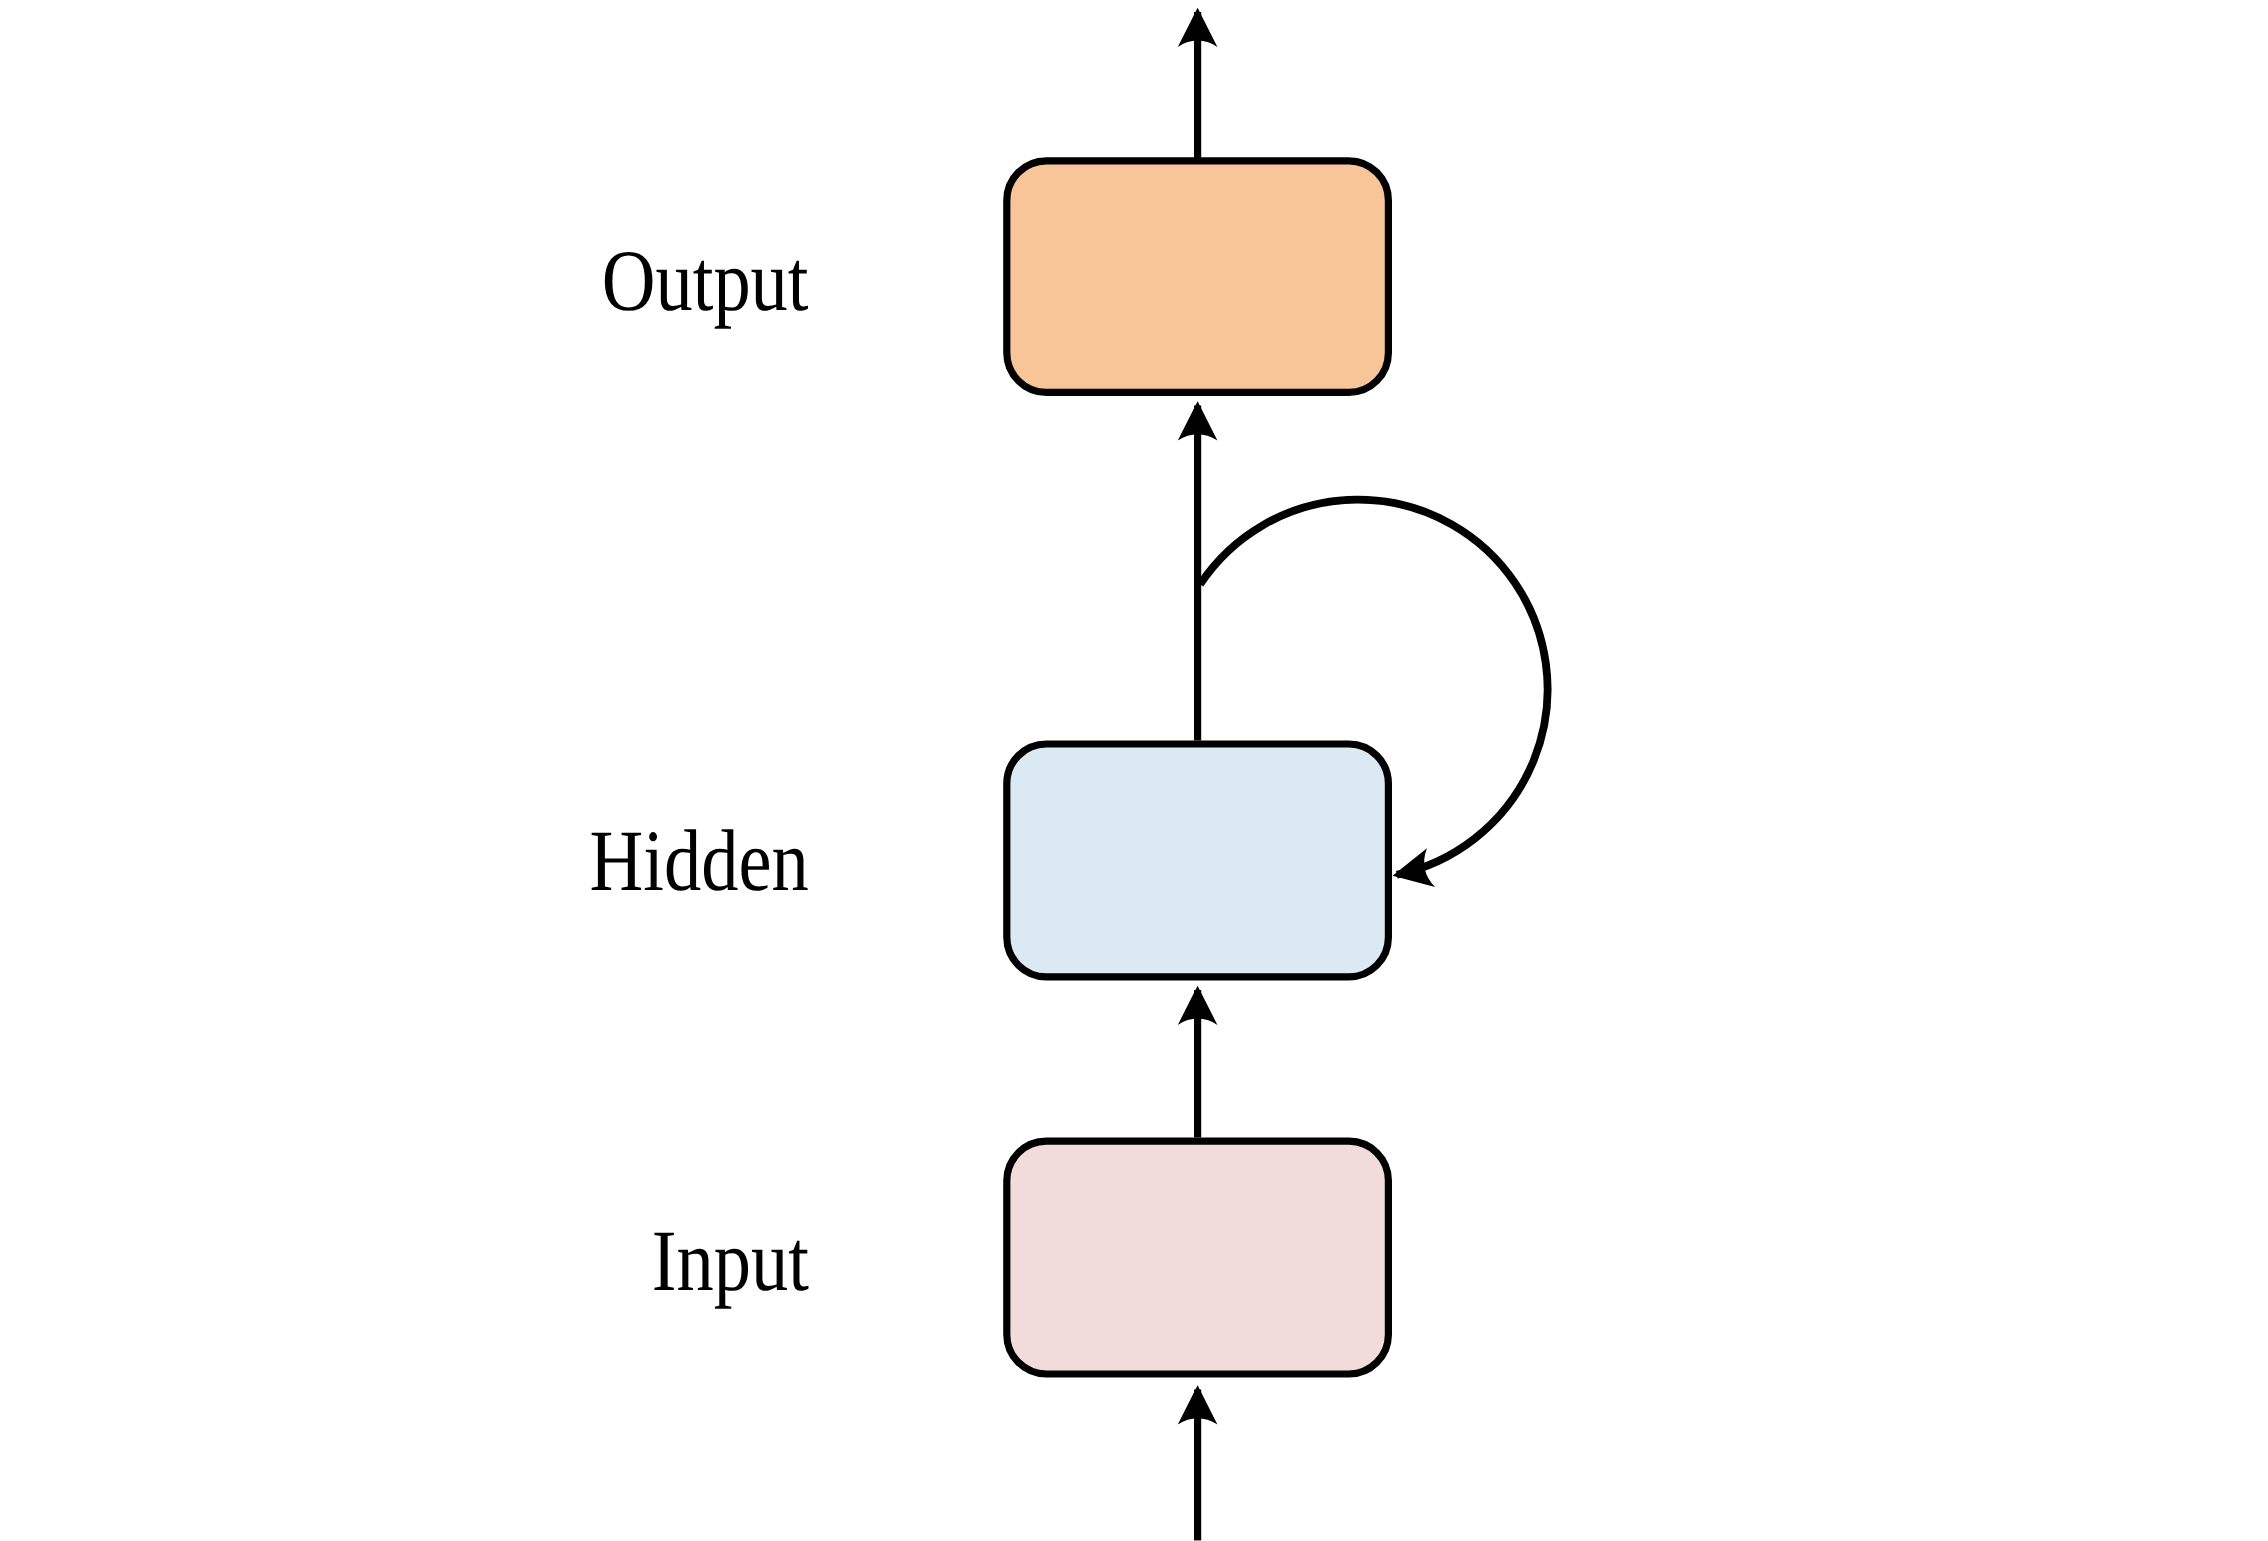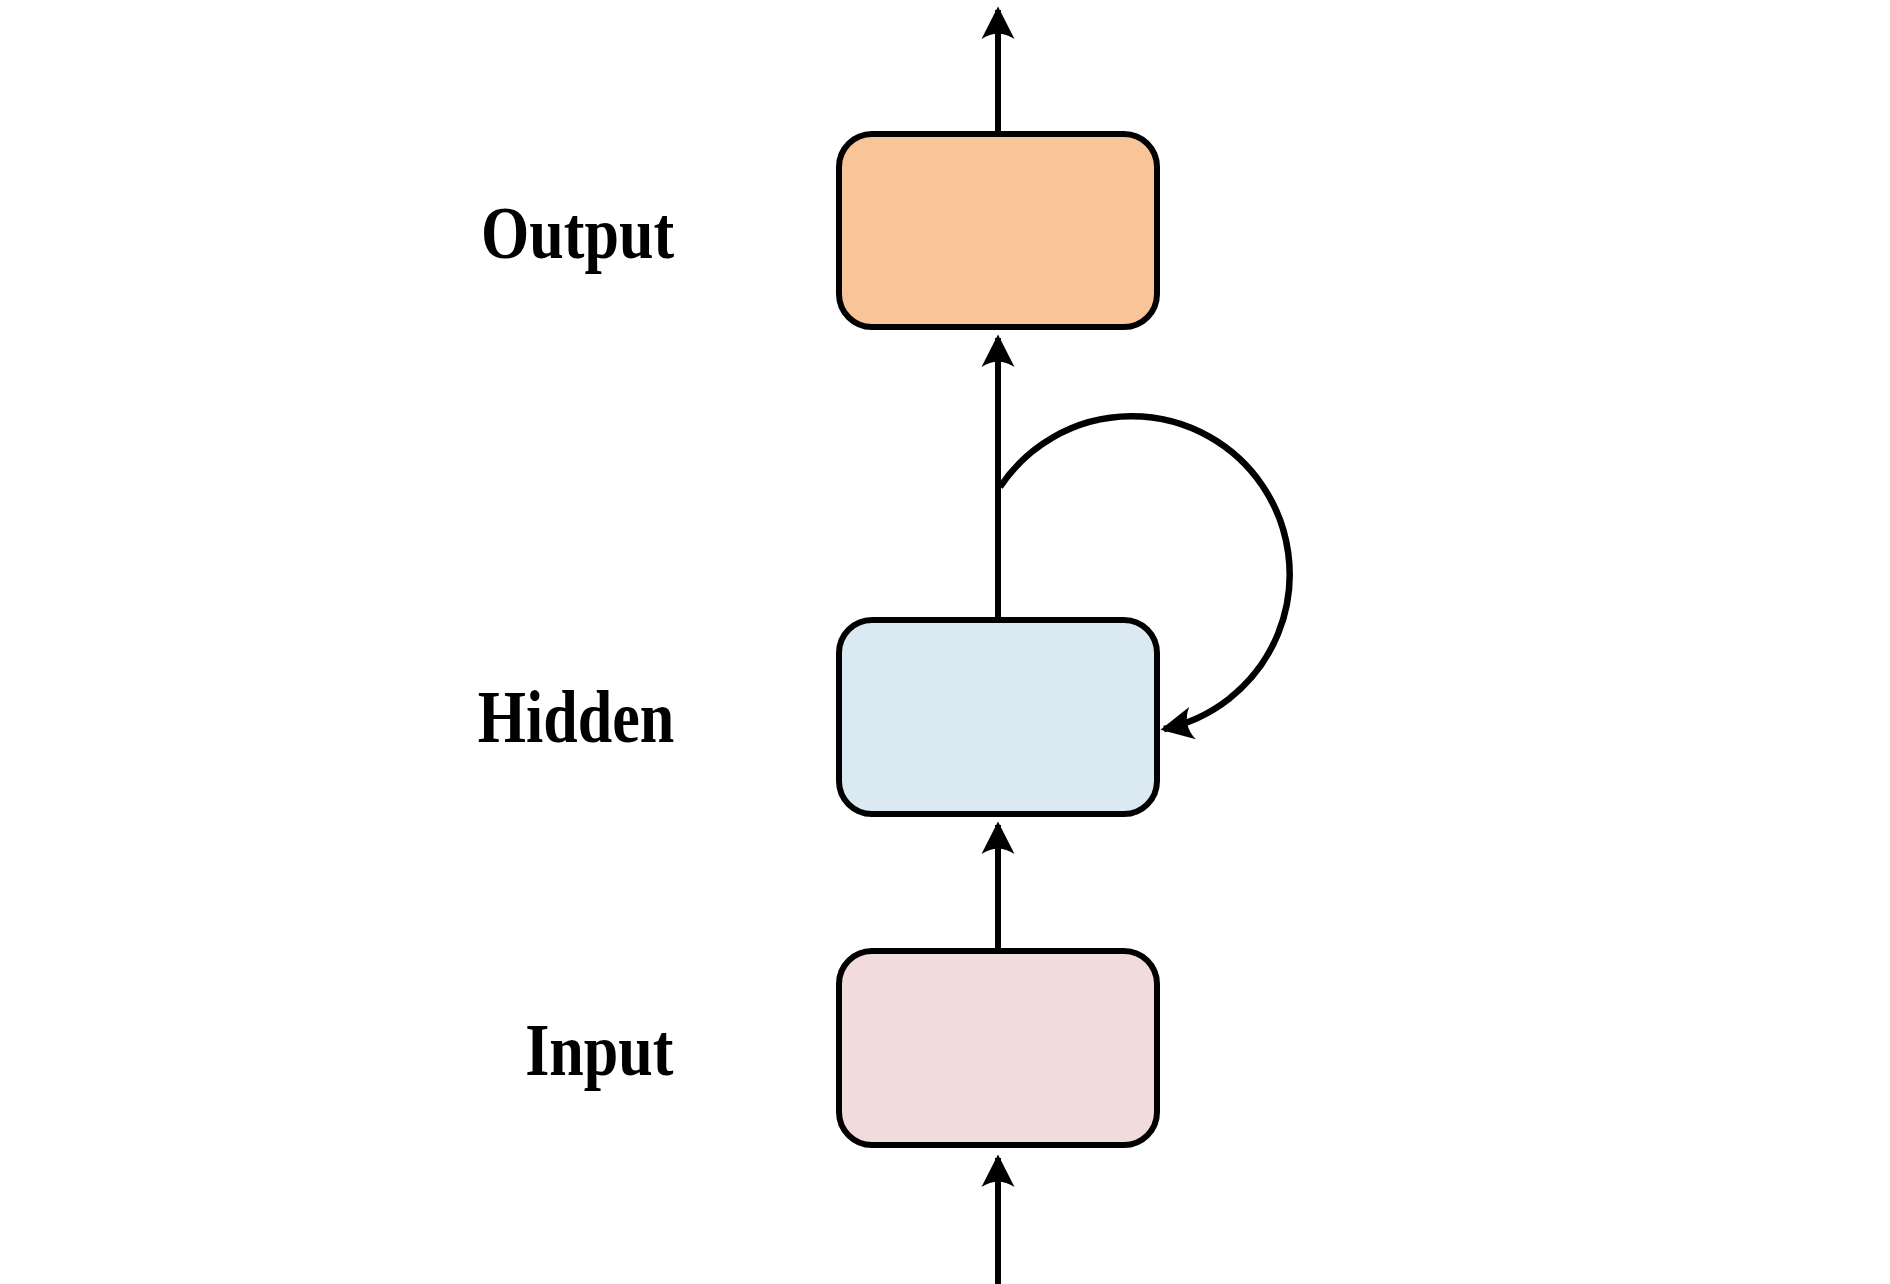--- a/index.html
+++ b/index.html
@@ -7,21 +7,20 @@
     padding: 0;
     background: #ffffff;
   }
   .canvas {
     position: relative;
     width: 1778px;
     height: 1284px;
     background: #ffffff;
     overflow: hidden;
     font-family: "Liberation Serif", "DejaVu Serif", serif;
-    font-weight: bold;
   }
   .arrows-svg {
     position: absolute;
     left: 0;
     top: 0;
     width: 1890px;
     height: 1284px;
     z-index: 1;
   }
   .edge {

